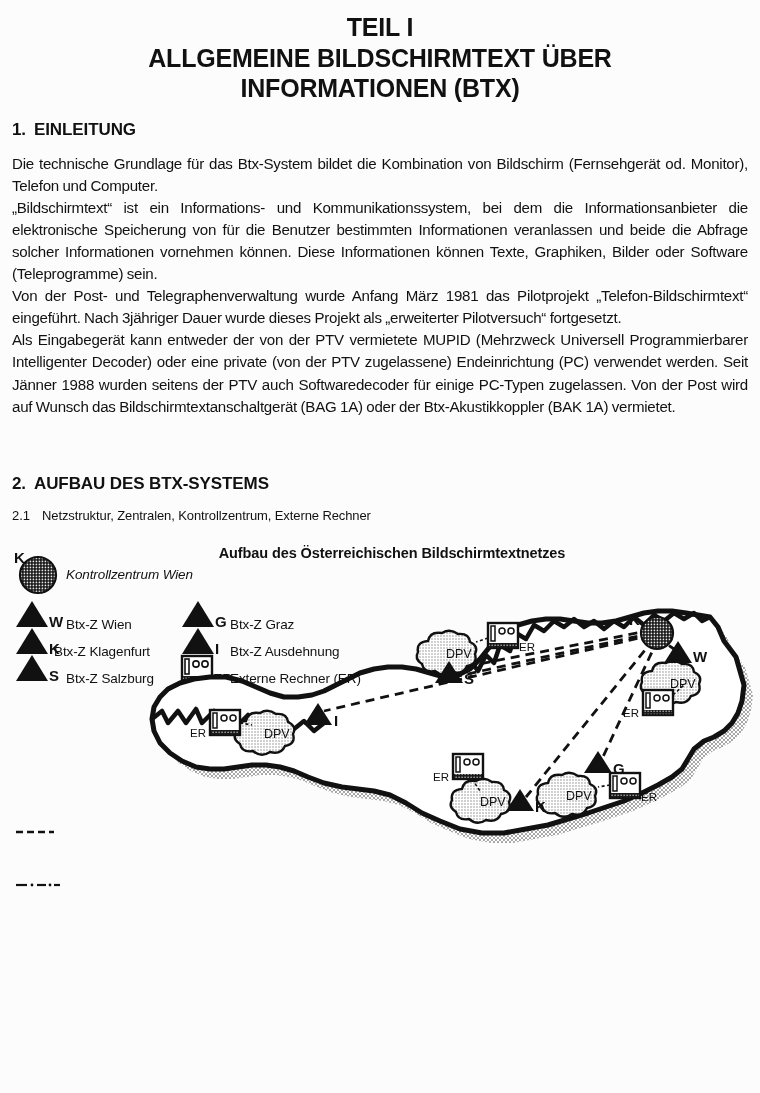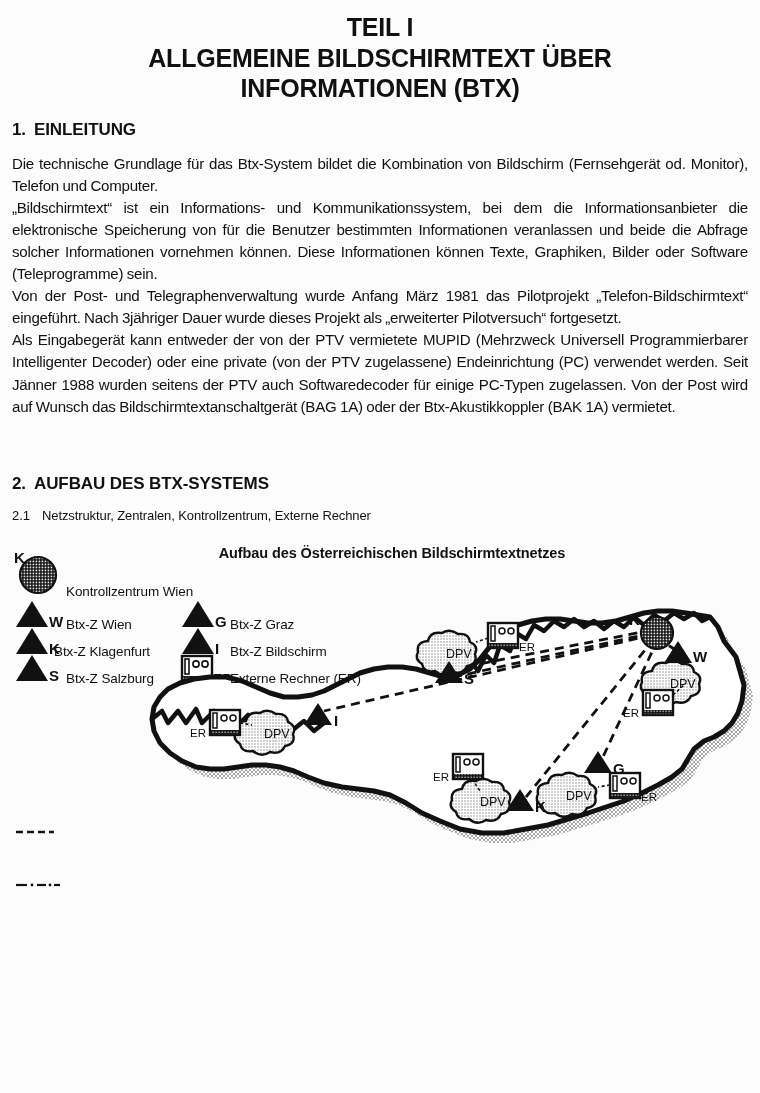--- a/index.html
+++ b/index.html
@@ -382,25 +382,25 @@
       <g>
         <line x1="14" y1="340" x2="25" y2="340" stroke="#111" stroke-width="2.2"></line>
         <circle cx="30" cy="340" r="1.4" fill="#111"></circle>
         <line x1="35" y1="340" x2="44" y2="340" stroke="#111" stroke-width="2.2"></line>
         <circle cx="48" cy="340" r="1.4" fill="#111"></circle>
         <line x1="52" y1="340" x2="58" y2="340" stroke="#111" stroke-width="2.2"></line>
       </g>
     </svg>
 
     <div class="legend">
-      <div class="leg-row" style="left:64px; top:17px;">Kontrollzentrum Wien</div>
+      <div class="leg-row" style="left:64px; top:0;font-style:italic;">Kontrollzentrum Wien</div>
       <div class="leg-row" style="left:64px; top:50px;">Btx-Z Wien</div>
       <div class="leg-row" style="left:228px; top:50px;">Btx-Z Graz</div>
       <div class="leg-row" style="left:52px; top:77px;">Btx-Z Klagenfurt</div>
-      <div class="leg-row" style="left:228px; top:77px;">Btx-Z Bildschirm</div>
+      <div class="leg-row" style="left:228px; top:77px;">Btx-Z Ausdehnung</div>
       <div class="leg-row" style="left:64px; top:104px;">Btx-Z Salzburg</div>
       <div class="leg-row" style="left:228px; top:104px;">Externe Rechner (ER)</div>
     </div>
 
     <div class="linelegend">
       
       
       
       
       

